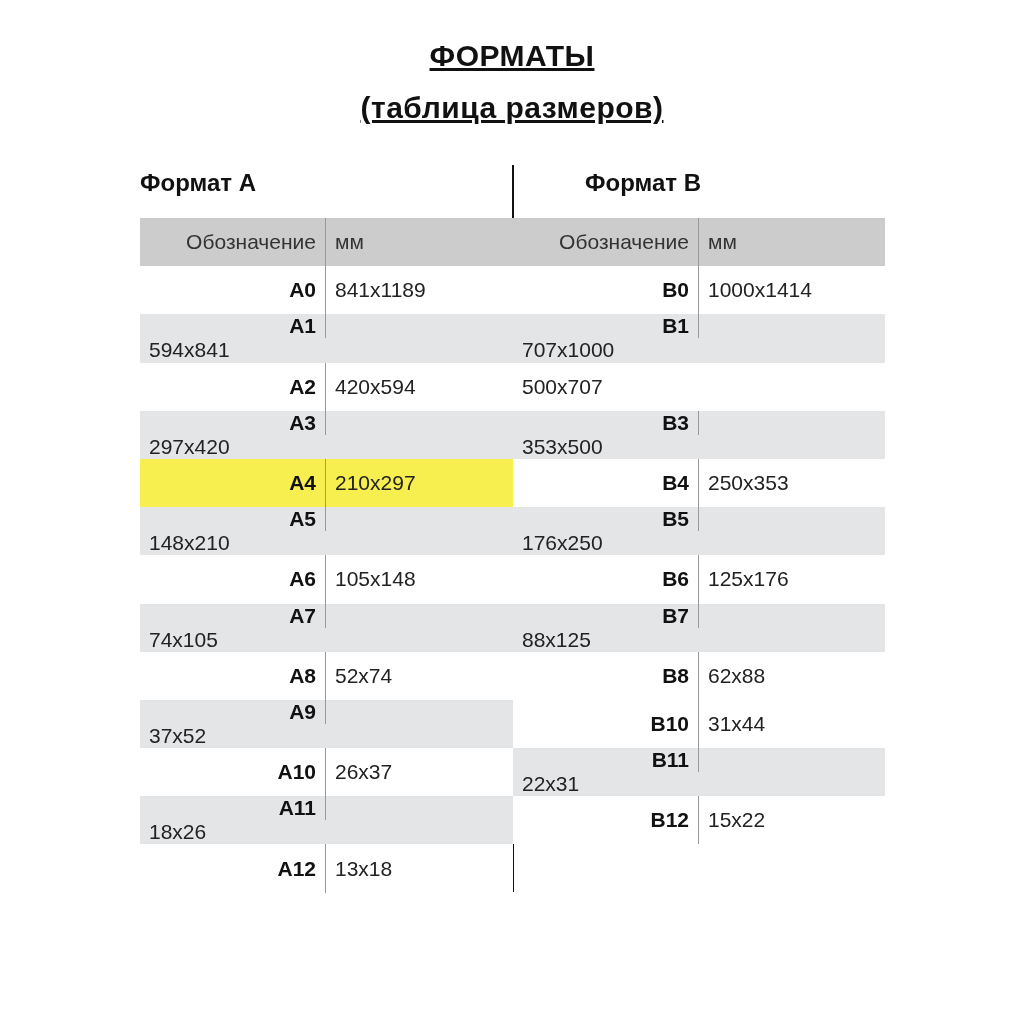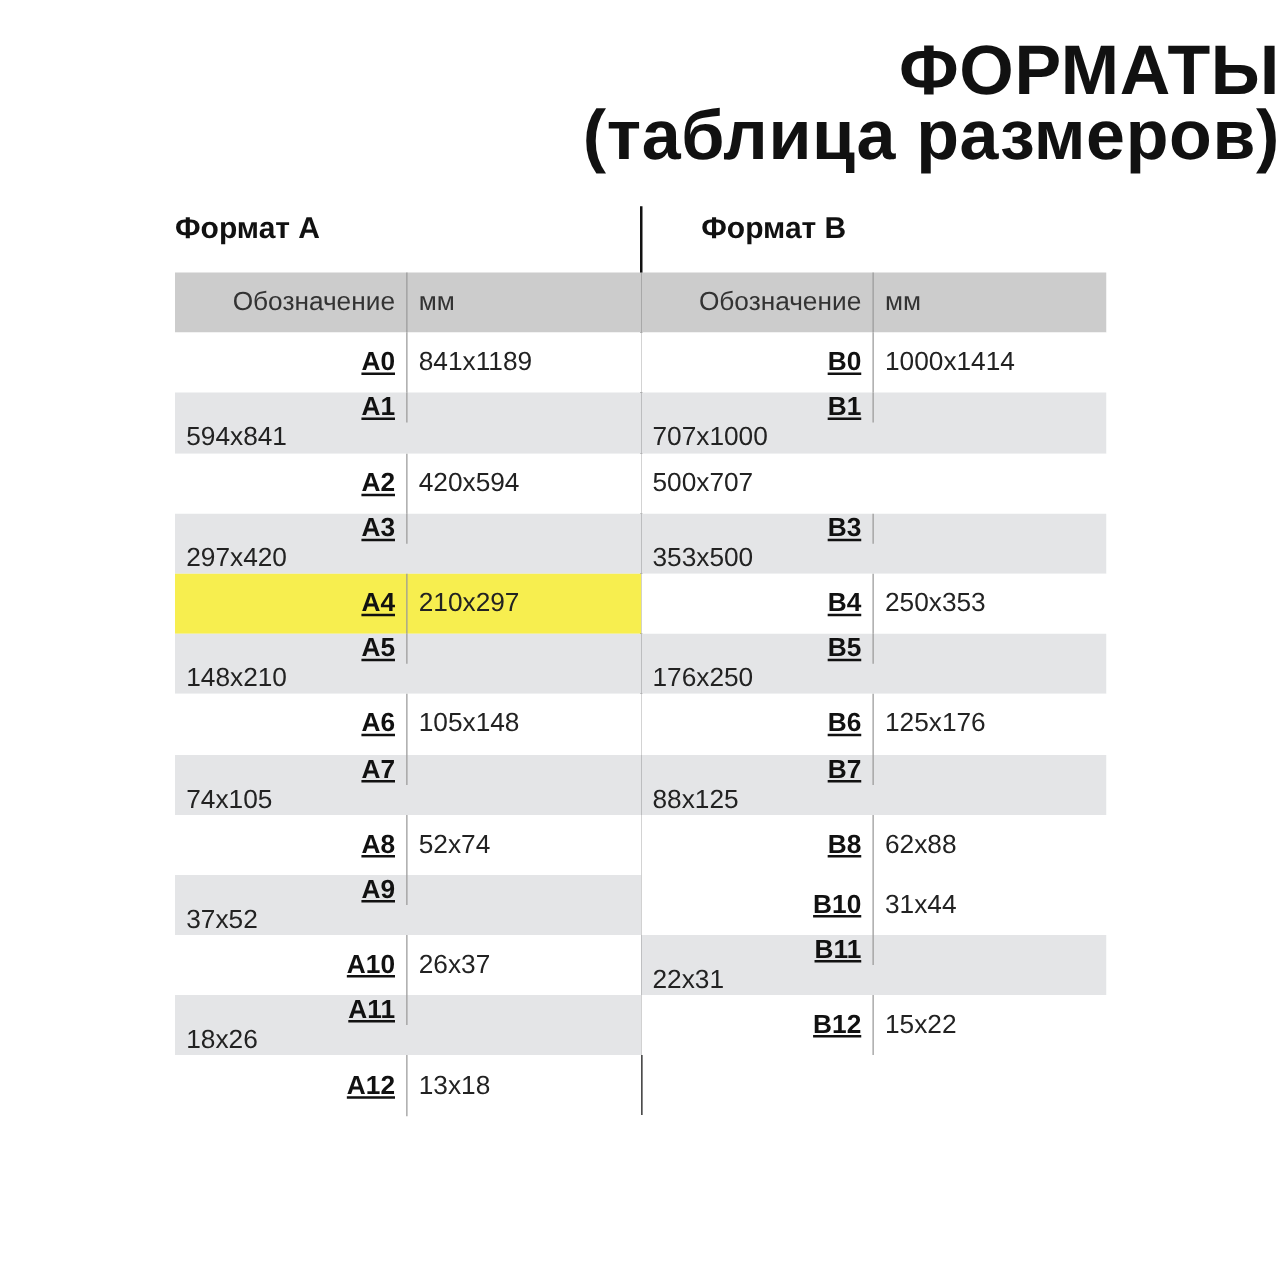--- a/index.html
+++ b/index.html
@@ -5,30 +5,30 @@
   html,body{margin:0;padding:0;}
   body{
     width:1024px;height:1024px;background:#ffffff;
     font-family:"Liberation Sans","DejaVu Sans",sans-serif;
     position:relative;overflow:hidden;
   }
   .page{position:absolute;inset:0;background:#ffffff;}
 
   .title{
     position:absolute;top:30px;left:0;width:1024px;
-    text-align:right;font-size:56px;line-height:52px;font-weight:700;
-    color:#111111;letter-spacing:0.5px;
+    text-align:center;font-size:30px;line-height:52px;font-weight:700;
+    color:#111111;letter-spacing:0.5px;text-decoration:underline;
   }
 
   .format-label{
     position:absolute;top:168px;height:30px;
     font-size:24px;line-height:30px;font-weight:700;color:#111111;
   }
   .label-a{left:140px;width:373px;}
-  .label-b{left:513px;width:372px;padding-left:48px;}
+  .label-b{left:537px;width:372px;padding-left:48px;}
 
   .tables{
     position:absolute;left:140px;top:218px;width:745px;
     display:flex;
   }
   .half{width:373px;}
   .half.right{width:372px;}
 
   .row{
     display:flex;height:48.2px;align-items:stretch;background:#ffffff;
@@ -40,21 +40,21 @@
   .cell{
     display:flex;align-items:center;font-size:21px;color:#222222;
   }
   .c1{
     width:186px;justify-content:flex-end;
     padding-right:9px;box-sizing:border-box;
     border-right:1.5px solid #999999;
   }
   .c2{flex:1;padding-left:9px;box-sizing:border-box;}
   .head .cell{color:#333333;font-weight:400;}
-  .code{font-weight:700;color:#111111;text-decoration:underline;}
+  .code{font-weight:700;color:#111111;}
   .size{font-weight:400;color:#222222;}
 
   .center-divider{
     position:absolute;left:512px;top:165px;width:2px;height:727px;
     background:#111111;
   }
 </style>
 </head>
 <body>
 

